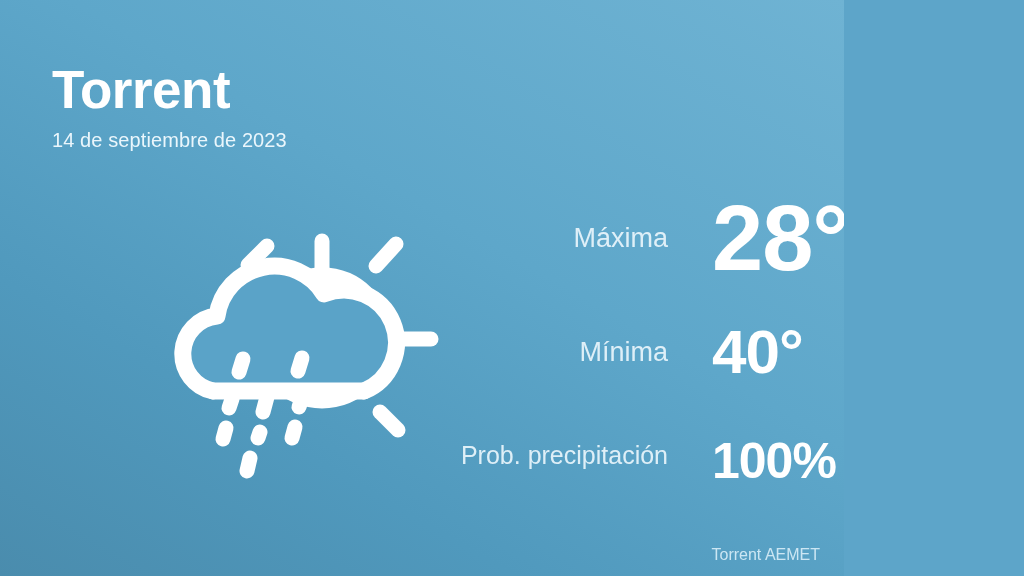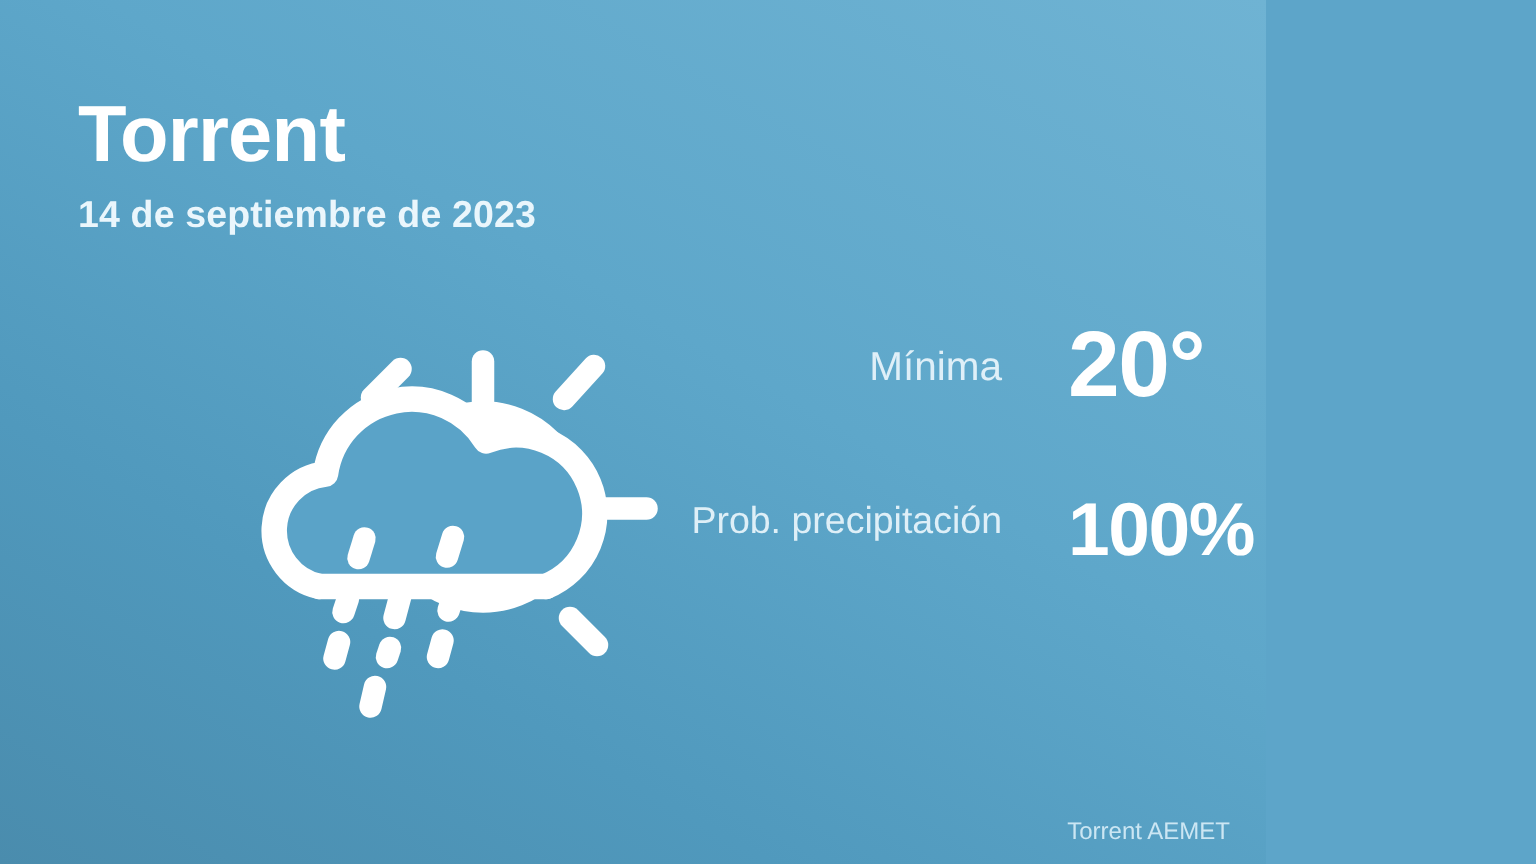--- a/index.html
+++ b/index.html
@@ -31,22 +31,22 @@
   .city {
     font-size:53px;
     font-weight:bold;
     color:#ffffff;
     letter-spacing:-0.5px;
     line-height:1.05;
     white-space:nowrap;
   }
   .date {
     margin-top:11px;
-    font-size:25px;
-    font-weight:700;
+    font-size:20px;
+    font-weight:400;
     color:#f2fbff;
     opacity:.95;
     letter-spacing:.1px;
     white-space:nowrap;
   }
 
   
   .icon-wrap {
     position:absolute;
     left:150px; top:186px;
@@ -154,24 +154,28 @@
           <line x1="145" y1="241" x2="142" y2="252"></line>
 
           <line x1="100" y1="272" x2="97" y2="285"></line>
         </g>
       </g>
     </svg>
   </div>
 
   <div class="readings">
 
+    <div class="row row-max">
+      <div class="label">Máxima</div>
+      <div class="value">28°</div>
+    </div>
 
     <div class="row row-min">
       <div class="label">Mínima</div>
-      <div class="value">20°</div>
+      <div class="value">40°</div>
     </div>
 
     <div class="row row-prec">
       <div class="label">Prob. precipitación</div>
       <div class="value">100%</div>
     </div>
 
   </div>
 
   <div class="source">Torrent AEMET</div>

